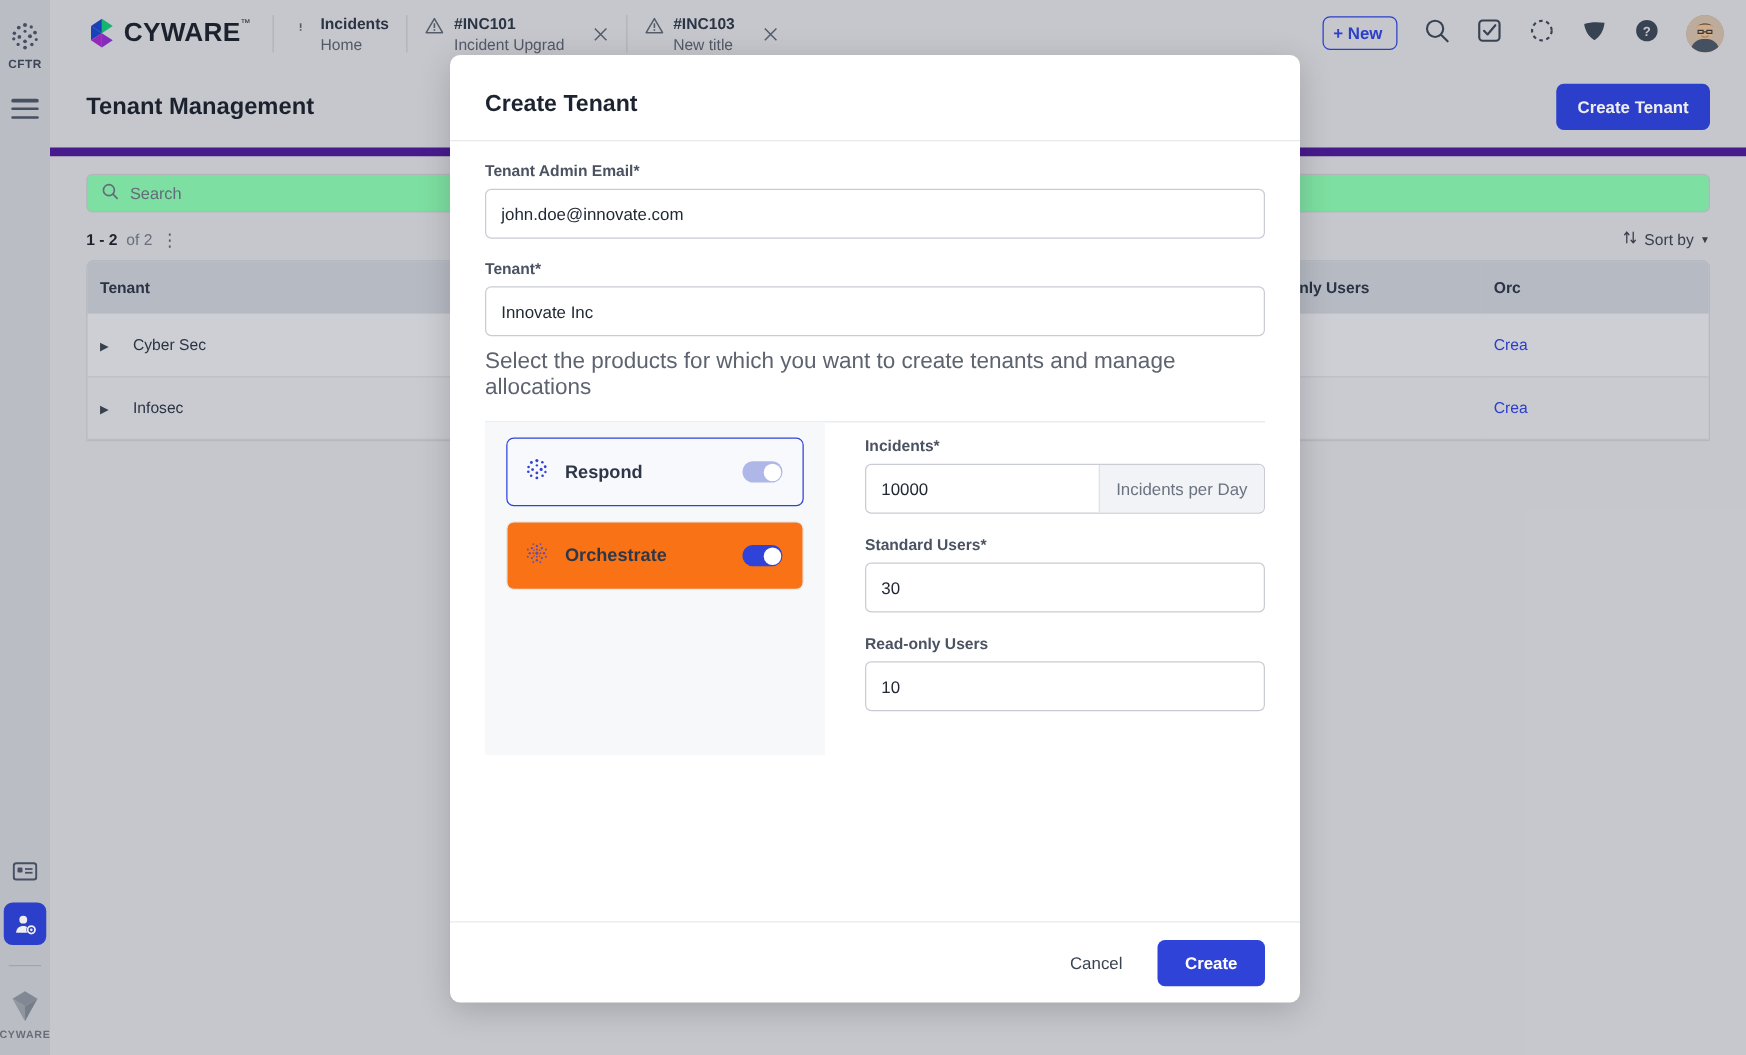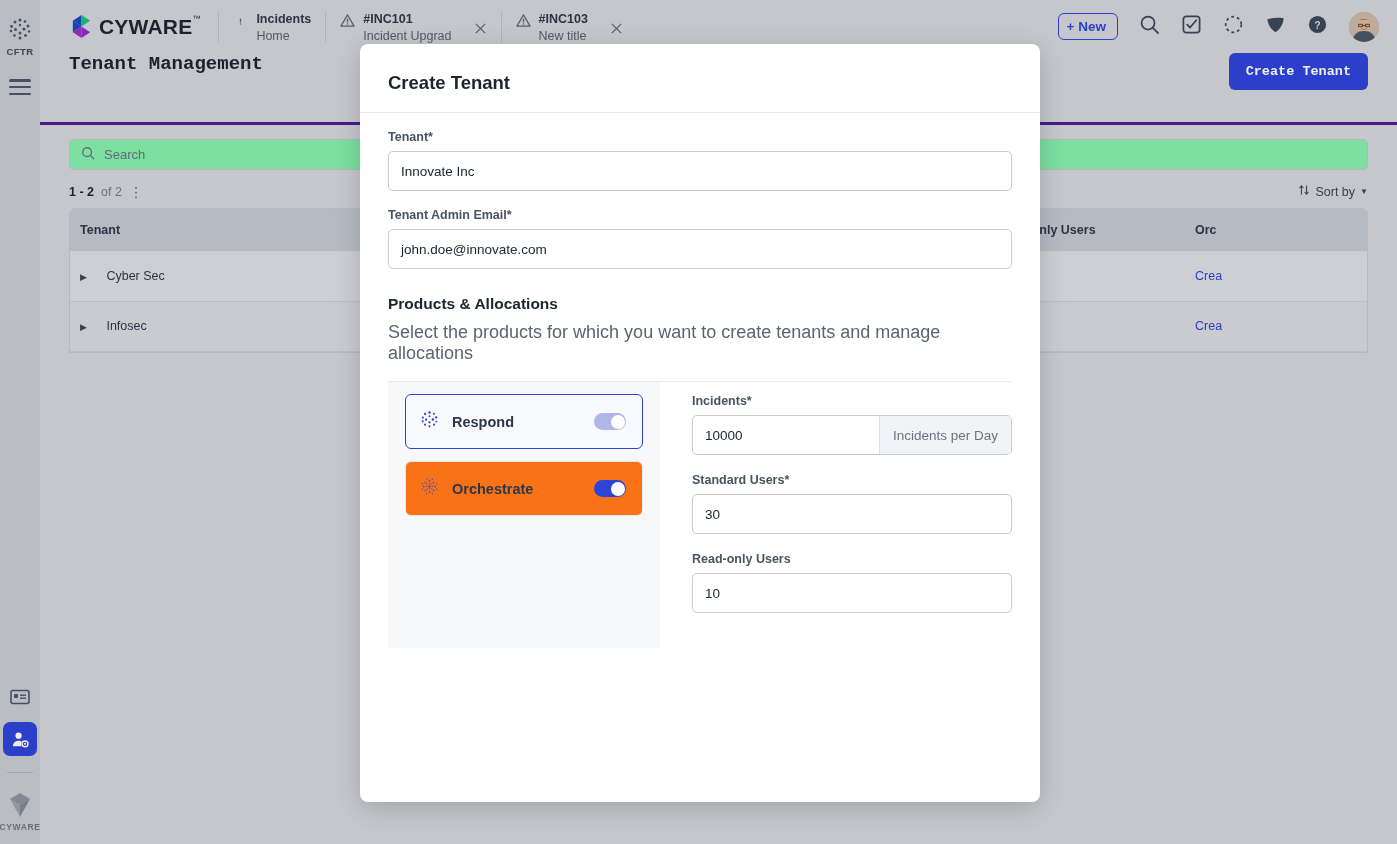--- a/index.html
+++ b/index.html
@@ -46,21 +46,21 @@
   .top-right { margin-left: auto; display:flex; align-items:center; gap: 21px; padding-right: 18px; }
   .btn-new {
     border: 1.5px solid #2f43d8; border-radius: 6px; color:#2f43d8;
     font-size: 13.5px; font-weight: 700; padding: 5px 11px 5px 8px; background: transparent;
     display:flex; align-items:center; gap:1px; font-family: inherit;
   }
   .avatar { width: 30px; height: 30px; border-radius: 50%; background: #b9a08a; overflow:hidden; position:relative; }
 
   
   .page { position:absolute; left: 40px; top: 53px; width: 1357px; height: 791px; background: #d4d6da; }
-  .page-head { height: 72px; display:flex; align-items:flex-start; justify-content:space-between; padding: 0 29px; border-bottom: 3px solid #4c1d95; font-family: Liberation Mono, monospace;}
+  .page-head { height: 72px; display:flex; align-items:center; justify-content:space-between; padding: 0 29px; border-bottom: 7px solid #4c1d95;}
   .page-title { font-size: 19px; font-weight: 700; color: #1d2430; }
   .btn-primary {
     background: #2f43d8; color:#fff; border:none; border-radius: 6px;
     font-size: 13.5px; font-weight: 700; padding: 11px 17px; font-family: inherit; cursor:pointer;
   }
   .searchrow { padding: 14px 29px 0 29px; }
   .searchbox {
     height: 31px; background: #86efac; border: 1px solid #c0c4ca; border-radius: 5px;
     display:flex; align-items:center; gap: 9px; padding: 0 11px;
   }
@@ -384,31 +384,30 @@
   </div>
 
   <div class="scrim"></div>
 
   <div class="modal">
     <div class="modal-title">Create Tenant</div>
 
     <div class="modal-body">
 
       <div class="field">
+        <div class="flabel">Tenant Admin Email*</div>
+        <div class="finput">john.doe@innovate.com</div>
+      </div>
+
+      <div class="field">
         <div class="flabel">Tenant*</div>
         <div class="finput">Innovate Inc</div>
       </div>
 
-      <div class="field">
-        <div class="flabel">Tenant Admin Email*</div>
-        <div class="finput">john.doe@innovate.com</div>
-      </div>
-
-
-      <div class="sect-h">Products &amp; Allocations</div>
+
       <div class="sect-s">Select the products for which you want to create tenants and manage allocations</div>
 
       <div class="alloc">
         <div class="alloc-left">
 
           <div class="prod sel">
             <span>
               <svg width="19" height="19" viewBox="0 0 20 20">
                 <g fill="#2f43d8">
                   <circle cx="10" cy="2.6" r="1.3"></circle>
@@ -486,15 +485,19 @@
             <div class="finput">30</div>
           </div>
           <div style="margin-top:18px">
             <div class="flabel">Read-only Users</div>
             <div class="finput">10</div>
           </div>
         </div>
       </div>
     </div>
 
+    <div class="modal-foot">
+      <button class="btn-ghost">Cancel</button>
+      <button class="btn-create">Create</button>
+    </div>
   </div>
 
 </div>
 
 </body></html>

